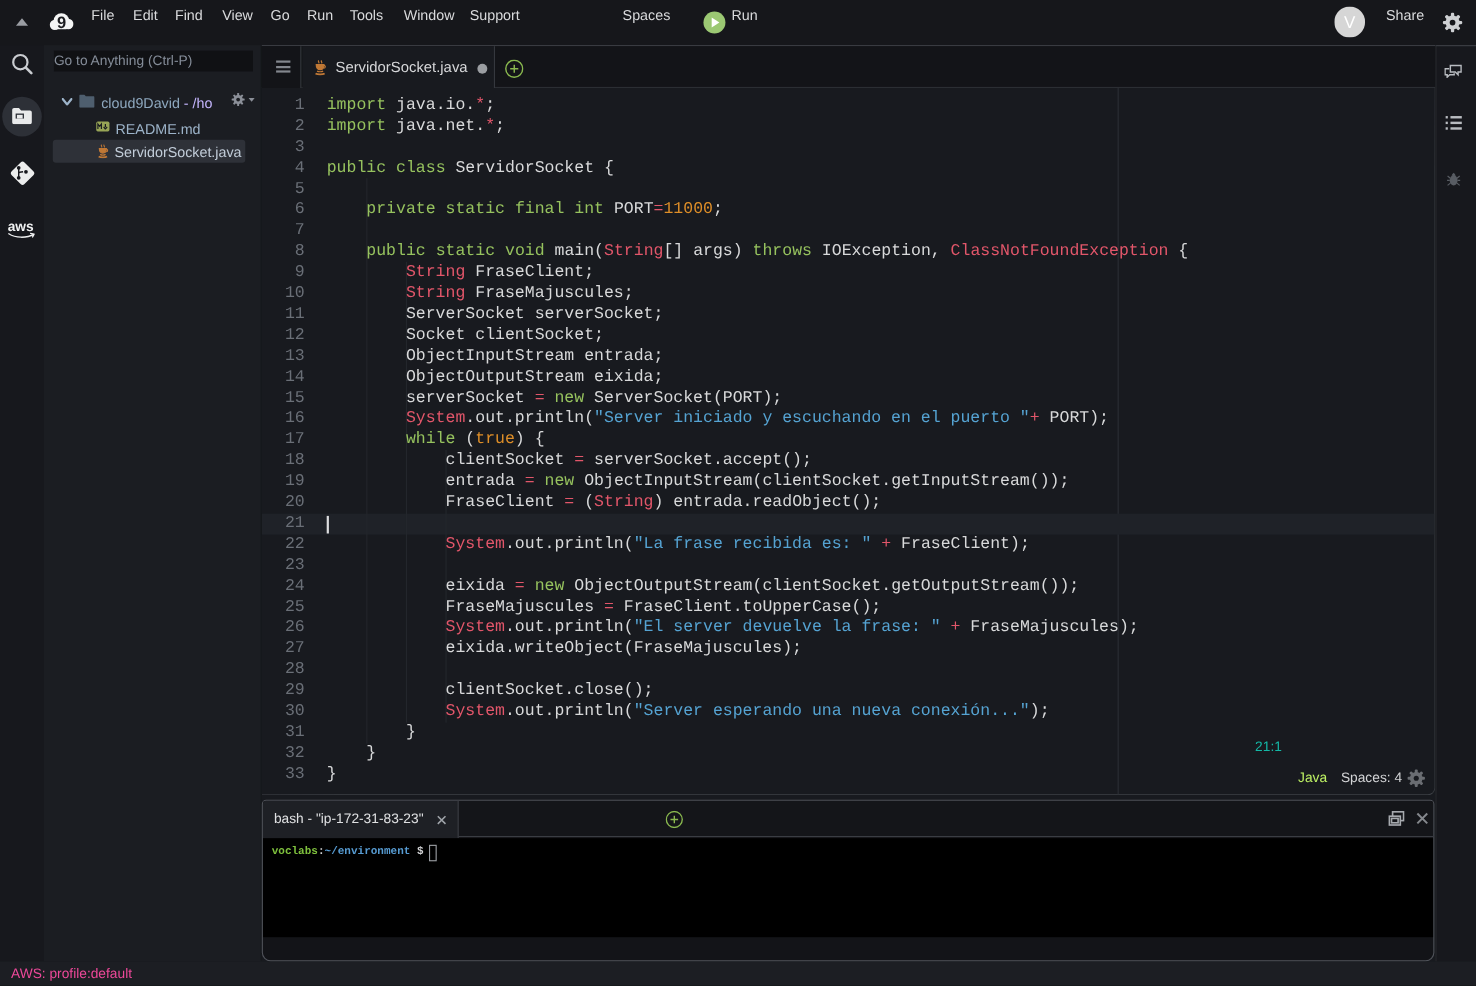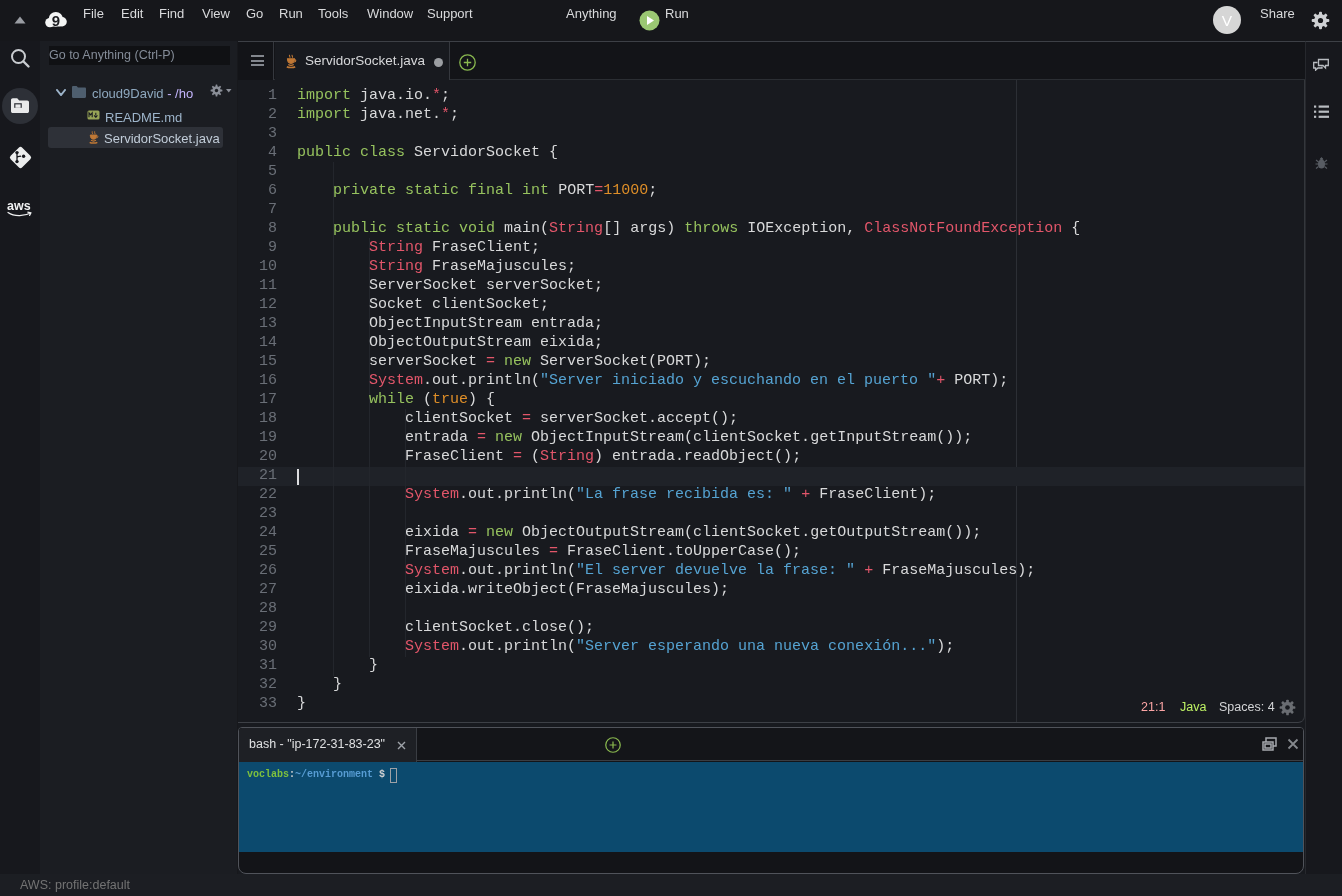--- a/index.html
+++ b/index.html
@@ -31,25 +31,25 @@
   #code { position:absolute; left:59px; top:6px; font-family:"Liberation Mono", monospace; font-size:15px; line-height:19px; color:#d8d9da; white-space:pre; }
   .k { color:#96c25e; }
   .r { color:#e2566a; }
   .o { color:#de8e28; }
   .s { color:#55a3d2; }
   
   #term { position:absolute; left:0; top:685px; width:1066px; height:147px; background:#131418; border:1px solid #50535a; border-radius:4px 4px 8px 8px; overflow:hidden; }
   #ttabs { position:absolute; left:0; top:0; width:1064px; height:33px; background:#141519; border-bottom:1px solid #3a3d43; }
   #ttab1 { position:absolute; left:0; top:0; width:178px; height:34px; background:#1e2025; border-right:1px solid #3a3d43; font-size:12.5px; color:#dfe0e2; line-height:33px; }
   #ttab2 { position:absolute; left:179px; top:0; width:178px; height:33px; font-size:12.5px; color:#8196ab; line-height:33px; border-right:1px solid #2e3136; }
-  #console { position:absolute; left:0; top:34px; width:1064px; height:90px; background:#0c4a6e; font-family:"Liberation Mono", monospace; font-weight:bold; font-size:10px; }
+  #console { position:absolute; left:0; top:34px; width:1064px; height:90px; background:#000000; font-family:"Liberation Mono", monospace; font-weight:bold; font-size:10px; }
   
   #rstrip { left:1305px; top:41px; width:37px; height:833px; background:#17181d; border-left:1px solid #26282d; border-top:1px solid #3d4046; }
   
-  #bbar { left:0; top:874px; width:1342px; height:22px; background:#1c1e23; color:#737373; font-size:12.5px; line-height:22px; padding-left:20px; }
+  #bbar { left:0; top:874px; width:1342px; height:22px; background:#1c1e23; color:#ec4899; font-size:12.5px; line-height:22px; padding-left:10px; }
 </style>
 </head>
 <body>
 <div id="menubar" class="abs">
   <svg class="abs" style="left:14px;top:16px" width="12" height="8" viewBox="0 0 12 8">
       <path d="M6 0.5 L11.5 7.5 L0.5 7.5 Z" fill="#9a9da3"></path>
     </svg>
   <svg class="abs" style="left:45px;top:10px" width="22" height="20" viewBox="0 0 22 20">
     <g fill="#f4f5f5">
       <circle cx="10.8" cy="9.2" r="7.2"></circle>
@@ -61,21 +61,21 @@
   </svg>
   <span class="mitem" style="left:83px">File</span>
   <span class="mitem" style="left:121px">Edit</span>
   <span class="mitem" style="left:159px">Find</span>
   <span class="mitem" style="left:202px">View</span>
   <span class="mitem" style="left:246px">Go</span>
   <span class="mitem" style="left:279px">Run</span>
   <span class="mitem" style="left:318px">Tools</span>
   <span class="mitem" style="left:367px">Window</span>
   <span class="mitem" style="left:427px">Support</span>
-  <span class="mitem" style="left:566px">Anything</span>
+  <span class="mitem" style="left:566px">Spaces</span>
   <svg class="abs" style="left:639px;top:10px" width="21" height="21" viewBox="0 0 21 21">
     <circle cx="10.5" cy="10.5" r="10" fill="#9bc873"></circle>
     <path d="M8 6 L15 10.5 L8 15 Z" fill="#ffffff"></path>
   </svg>
   <span class="mitem" style="left:665px">Run</span>
   <svg class="abs" style="left:1213px;top:6px" width="28" height="28" viewBox="0 0 28 28">
     <circle cx="14" cy="14" r="14" fill="#d6d6d6"></circle>
     <text x="14" y="19.5" text-anchor="middle" font-family="Liberation Sans, sans-serif" font-size="15.5" fill="#ffffff">V</text>
   </svg>
   <span class="mitem" style="left:1260px">Share</span>
@@ -245,21 +245,21 @@
             eixida <span class="r">=</span> <span class="k">new</span> ObjectOutputStream(clientSocket.getOutputStream());
             FraseMajuscules <span class="r">=</span> FraseClient.toUpperCase();
             <span class="r">System</span>.out.println(<span class="s">"El server devuelve la frase: "</span> <span class="r">+</span> FraseMajuscules);
             eixida.writeObject(FraseMajuscules);
 
             clientSocket.close();
             <span class="r">System</span>.out.println(<span class="s">"Server esperando una nueva conexión..."</span>);
         }
     }
 }</pre>
-    <span class="abs" style="left:903px;top:620px;font-size:12.5px;color:#fca5a5">21:1</span>
+    <span class="abs" style="left:903px;top:592px;font-size:12.5px;color:#14b8a6">21:1</span>
     <span class="abs" style="left:942px;top:620px;font-size:12.5px;color:#bef264">Java</span>
     <span class="abs" style="left:981px;top:620px;font-size:12.5px;color:#d3d4d6">Spaces: 4</span>
     <svg class="abs" style="left:1041px;top:619px" width="17" height="17" viewBox="0 0 19 19">
       <g fill="#6a6d72">
         <circle cx="9.5" cy="9.5" r="6.4"></circle>
         <rect x="8" y="0.7" width="3" height="17.6" rx="1"></rect>
         <rect x="8" y="0.7" width="3" height="17.6" rx="1" transform="rotate(45 9.5 9.5)"></rect>
         <rect x="8" y="0.7" width="3" height="17.6" rx="1" transform="rotate(90 9.5 9.5)"></rect>
         <rect x="8" y="0.7" width="3" height="17.6" rx="1" transform="rotate(135 9.5 9.5)"></rect>
       </g>

